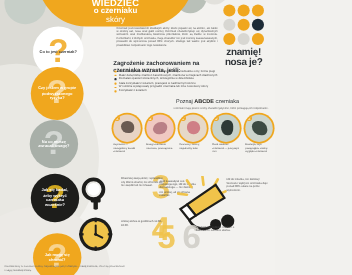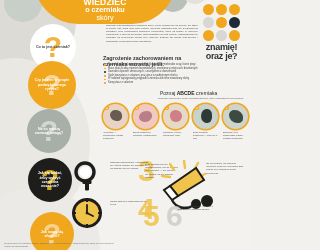--- a/index.html
+++ b/index.html
@@ -143,21 +143,21 @@
       <i style="background:#f0a71e"></i>
       <i style="background:#d8d7d2"></i>
       <i style="background:#f0a71e"></i>
       <i style="background:#1d2b36"></i>
       <i style="background:#f0a71e"></i>
       <i style="background:#d8d7d2"></i>
       <i style="background:#f0a71e"></i>
     </div>
     <div class="logotext">
       <div class="t1">znamię!</div>
-      <div class="t2">oraz je?</div>
+      <div class="t2">nosa je?</div>
     </div>
   </div>
 
   <div class="qbadge qb1">
     <span class="qmark">?</span>
     <span class="qtxt">Co to jest czerniak?</span>
   </div>
   <div class="qbadge qb2">
     <span class="qmark">?</span>
     <span class="qtxt">Czy jestem w grupie podwyższonego ryzyka?</span>

